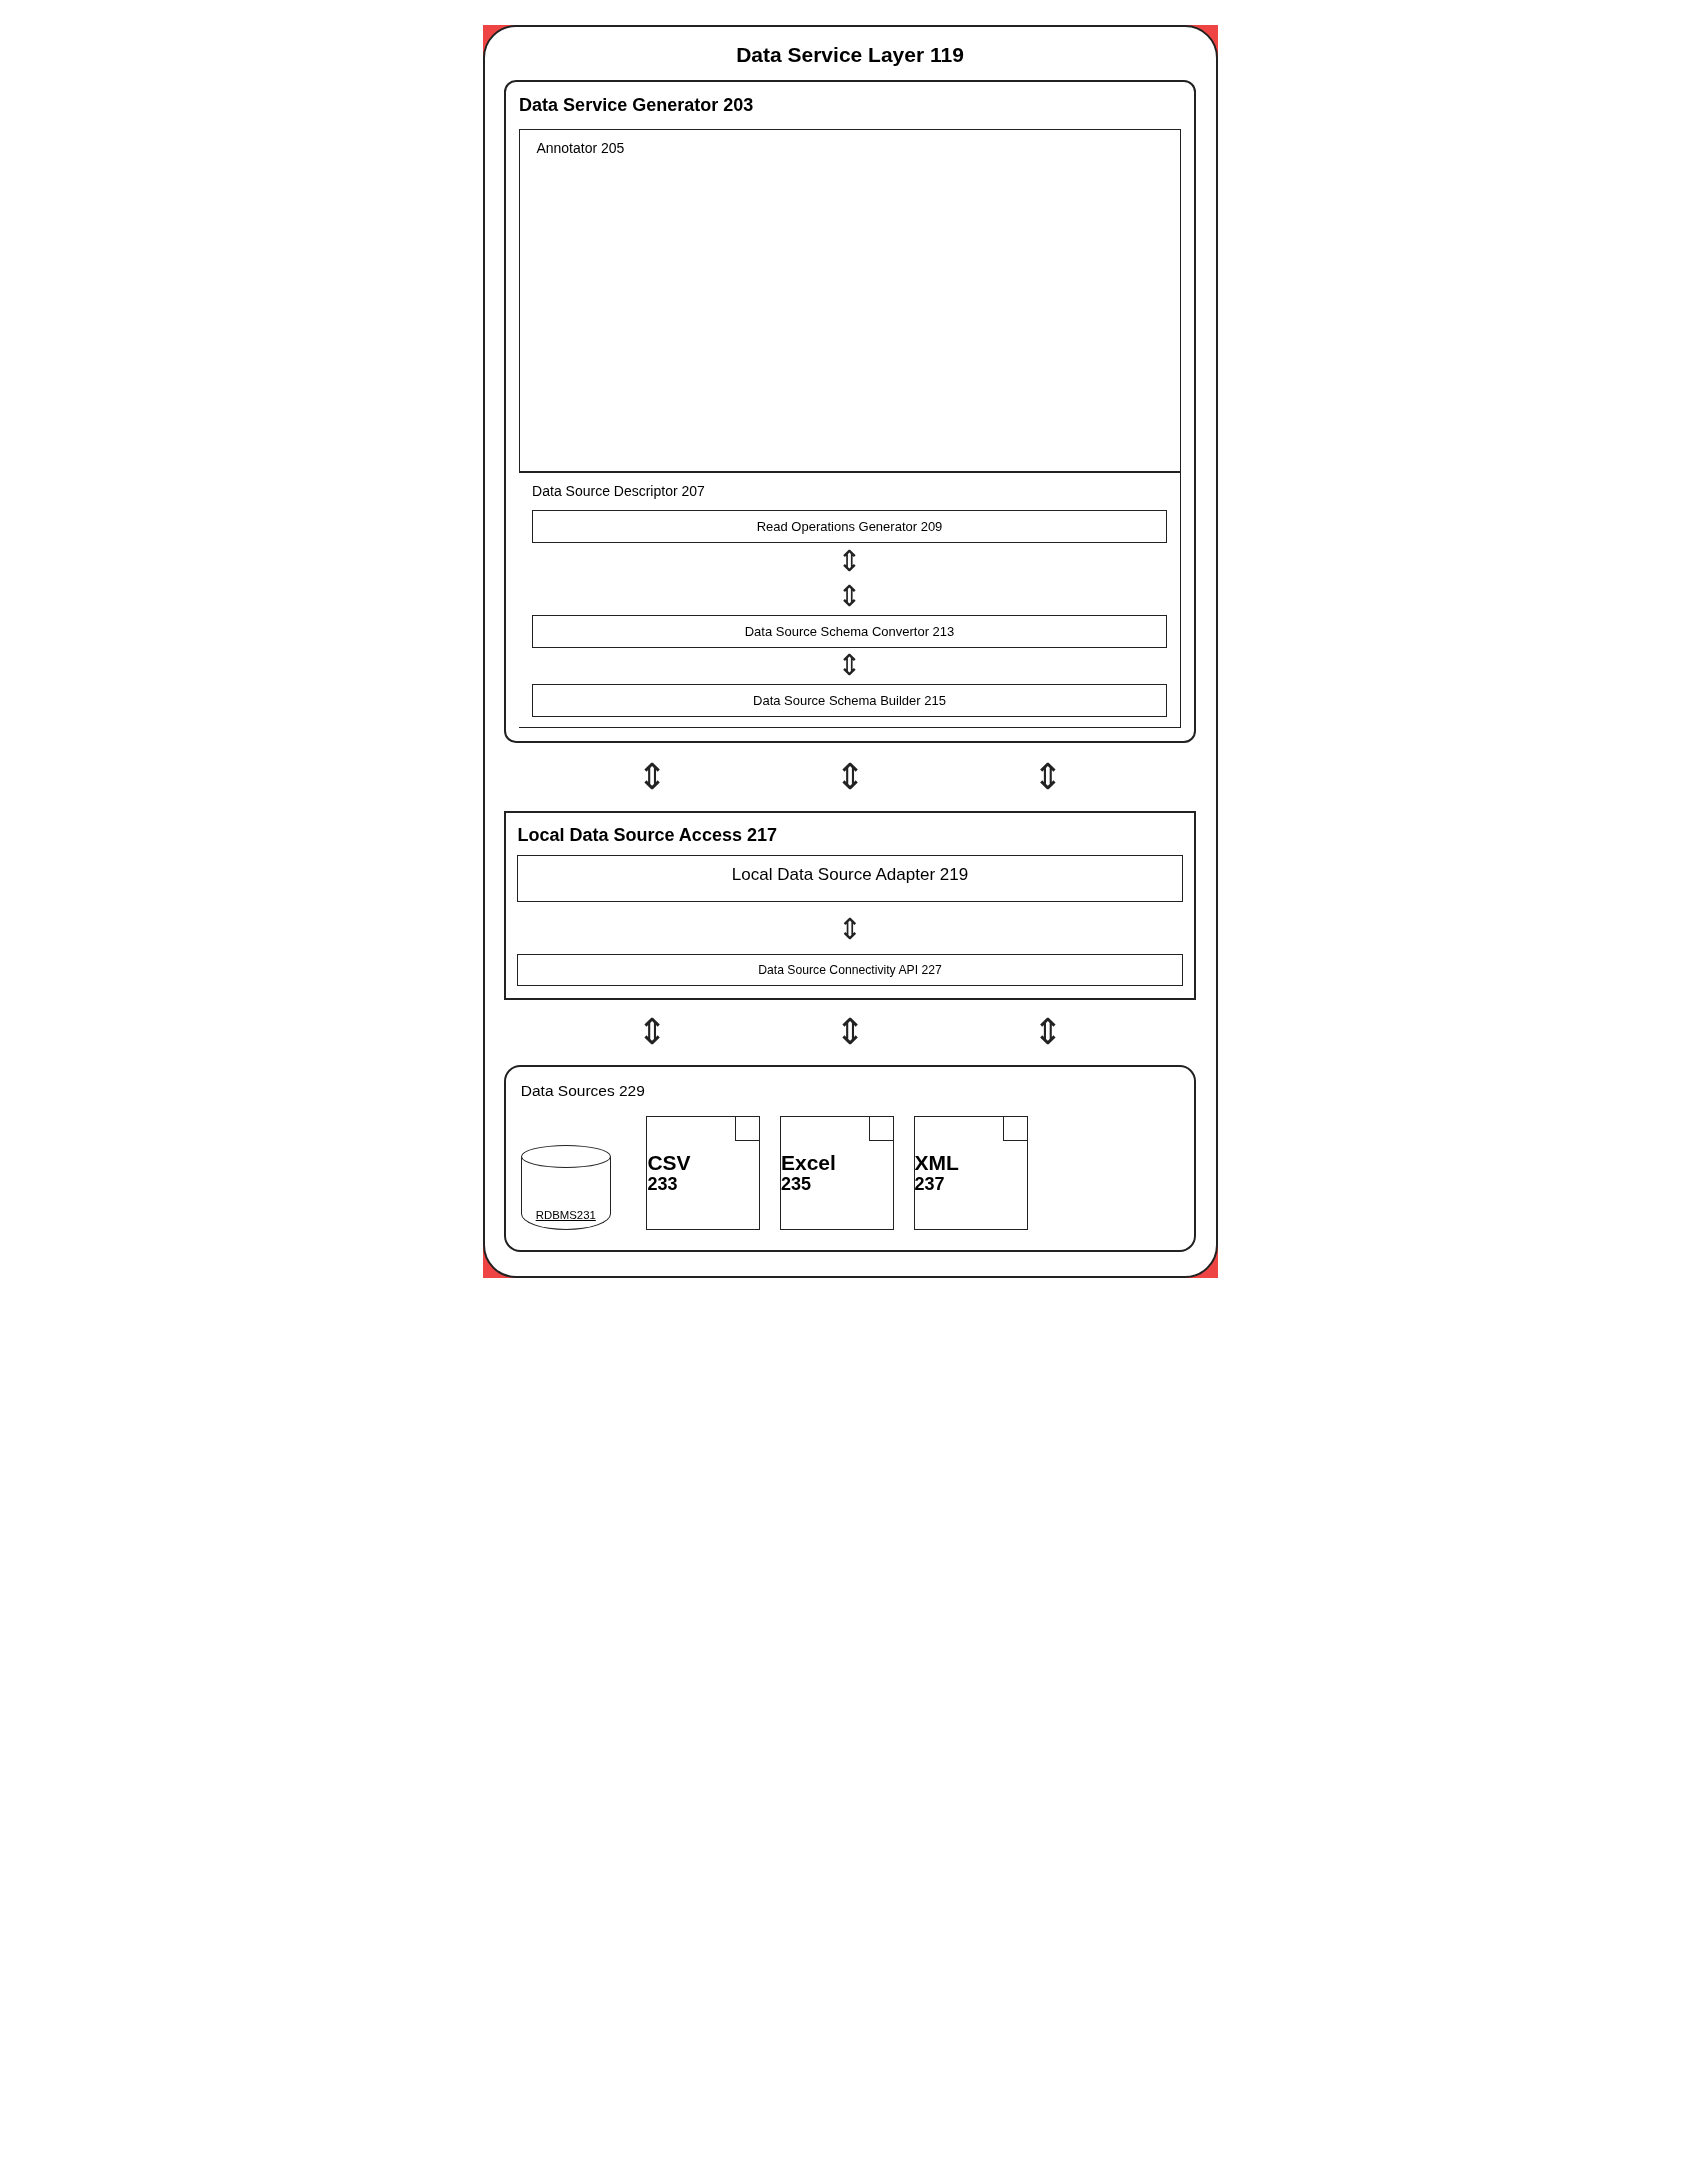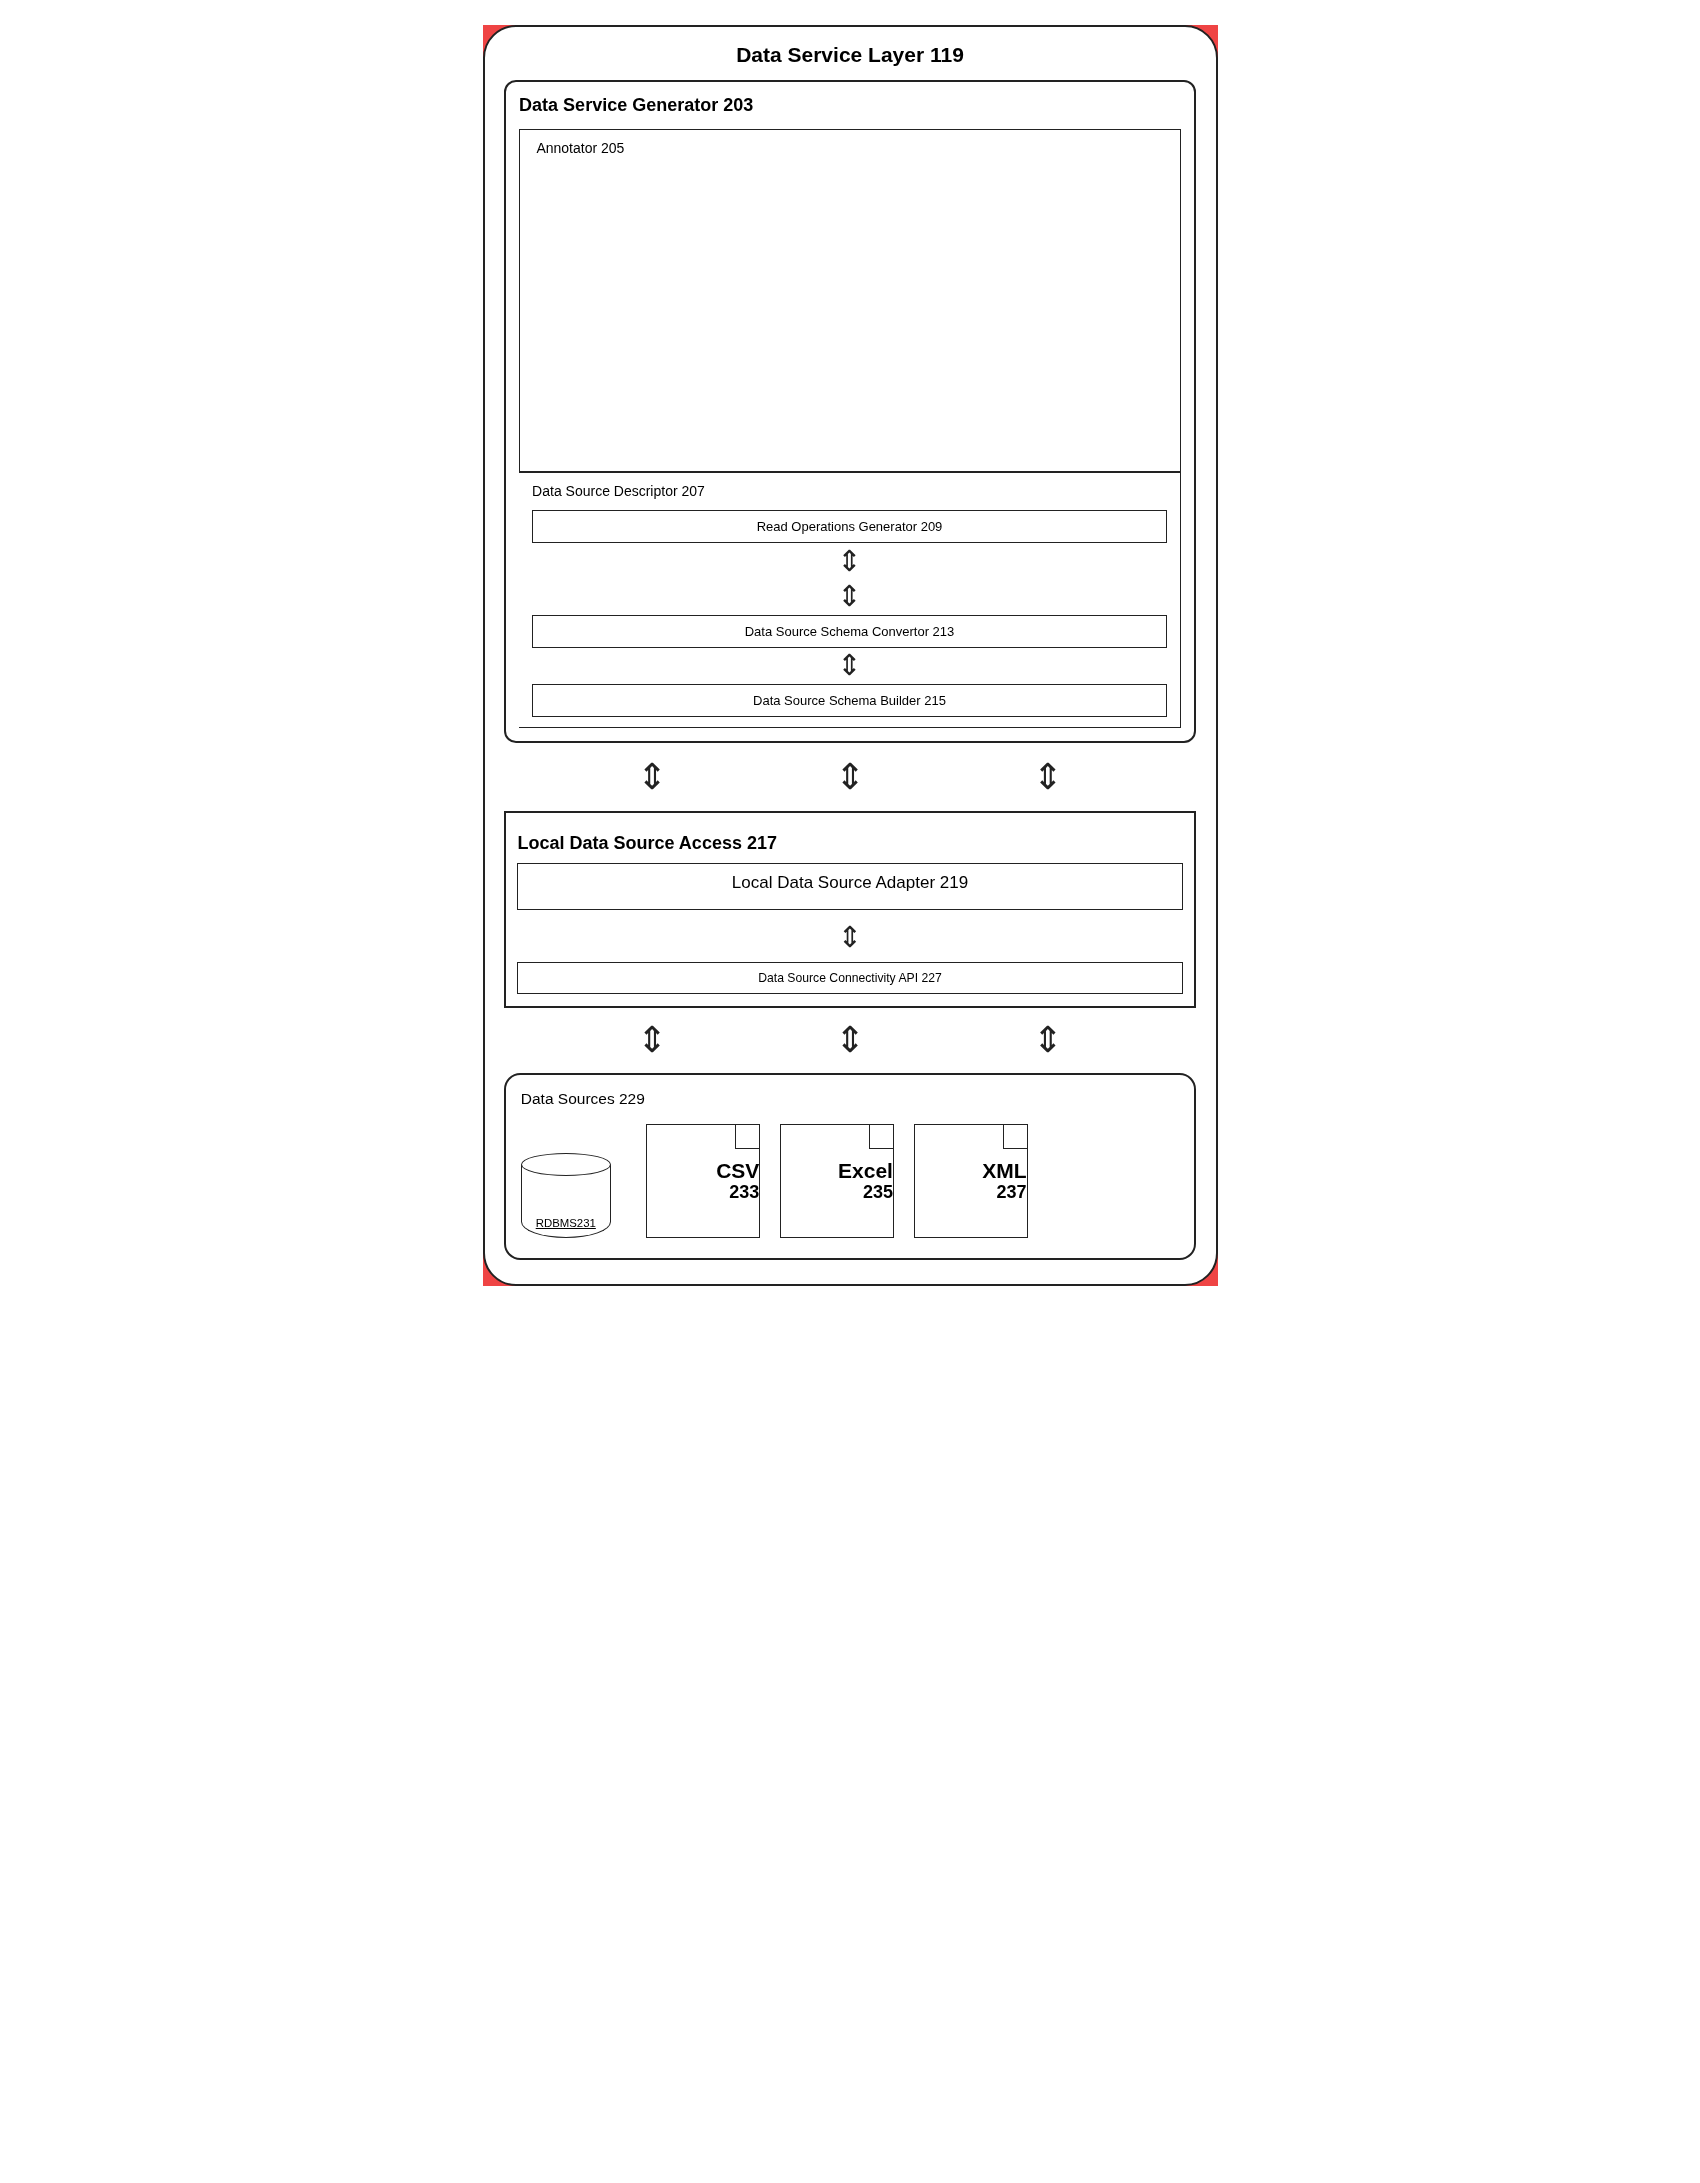--- a/index.html
+++ b/index.html
@@ -113,21 +113,20 @@
     .ldsa-box {
       border: 2.4px solid #222;
       border-radius: 0;
       padding: 11.4px 11.4px 11.4px 11.4px;
       margin-bottom: 0;
     }
     .ldsa-title {
       font-size: 18px;
       font-weight: bold;
       margin-bottom: 9.8px;
-      margin-top: 8px;
     }
 
     .ldsa-adapter-box {
       border: 1.6px solid #222;
       padding: 8.2px 9.8px;
       margin-bottom: 9.8px;
     }
     .ldsa-adapter-title {
       font-size: 17px;
       text-align: center;
@@ -226,21 +225,21 @@
 
     
     .doc-box {
       width: 114px;
       min-height: 114px;
       border: 1.6px solid #222;
       position: relative;
       background: #fff;
       display: flex;
       flex-direction: column;
-      align-items: flex-end;
+      align-items: flex-start;
       justify-content: center;
     }
     
     .doc-box::before {
       content: '';
       position: absolute;
       top: 0;
       right: 0;
       width: 23px;
       height: 23px;

